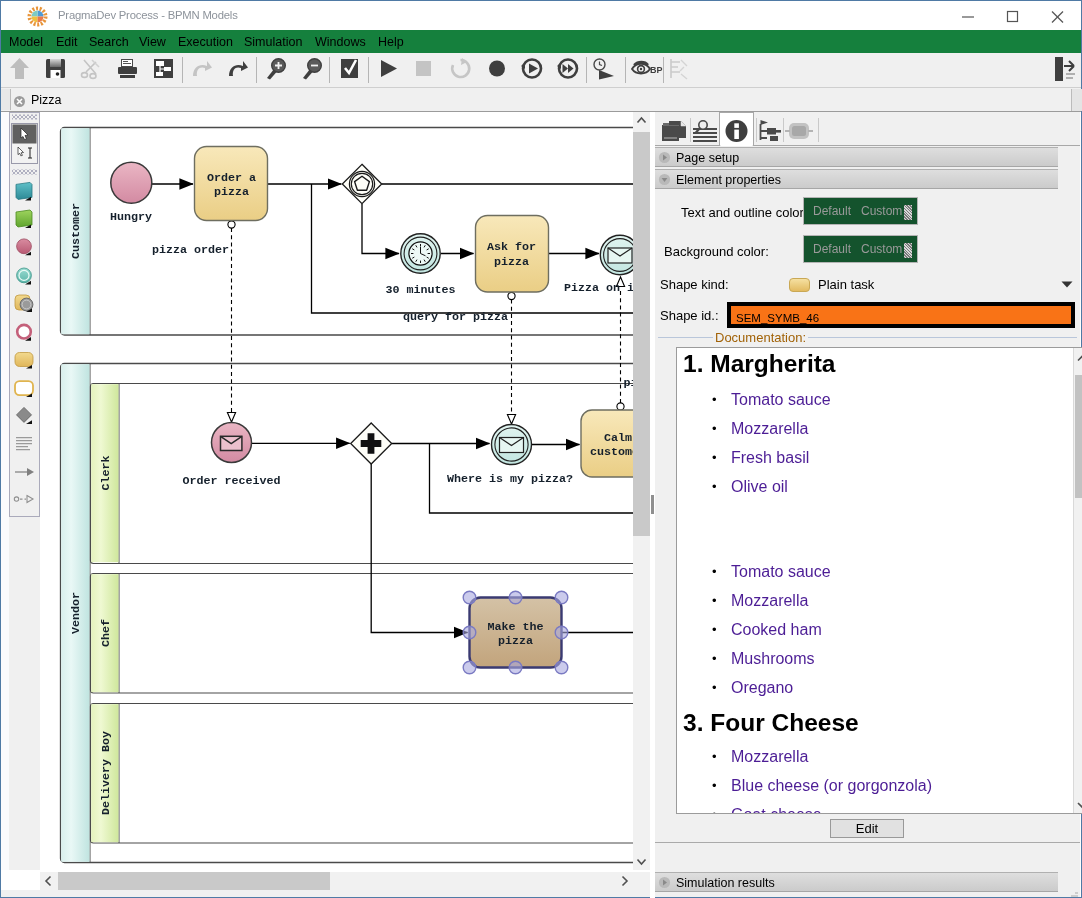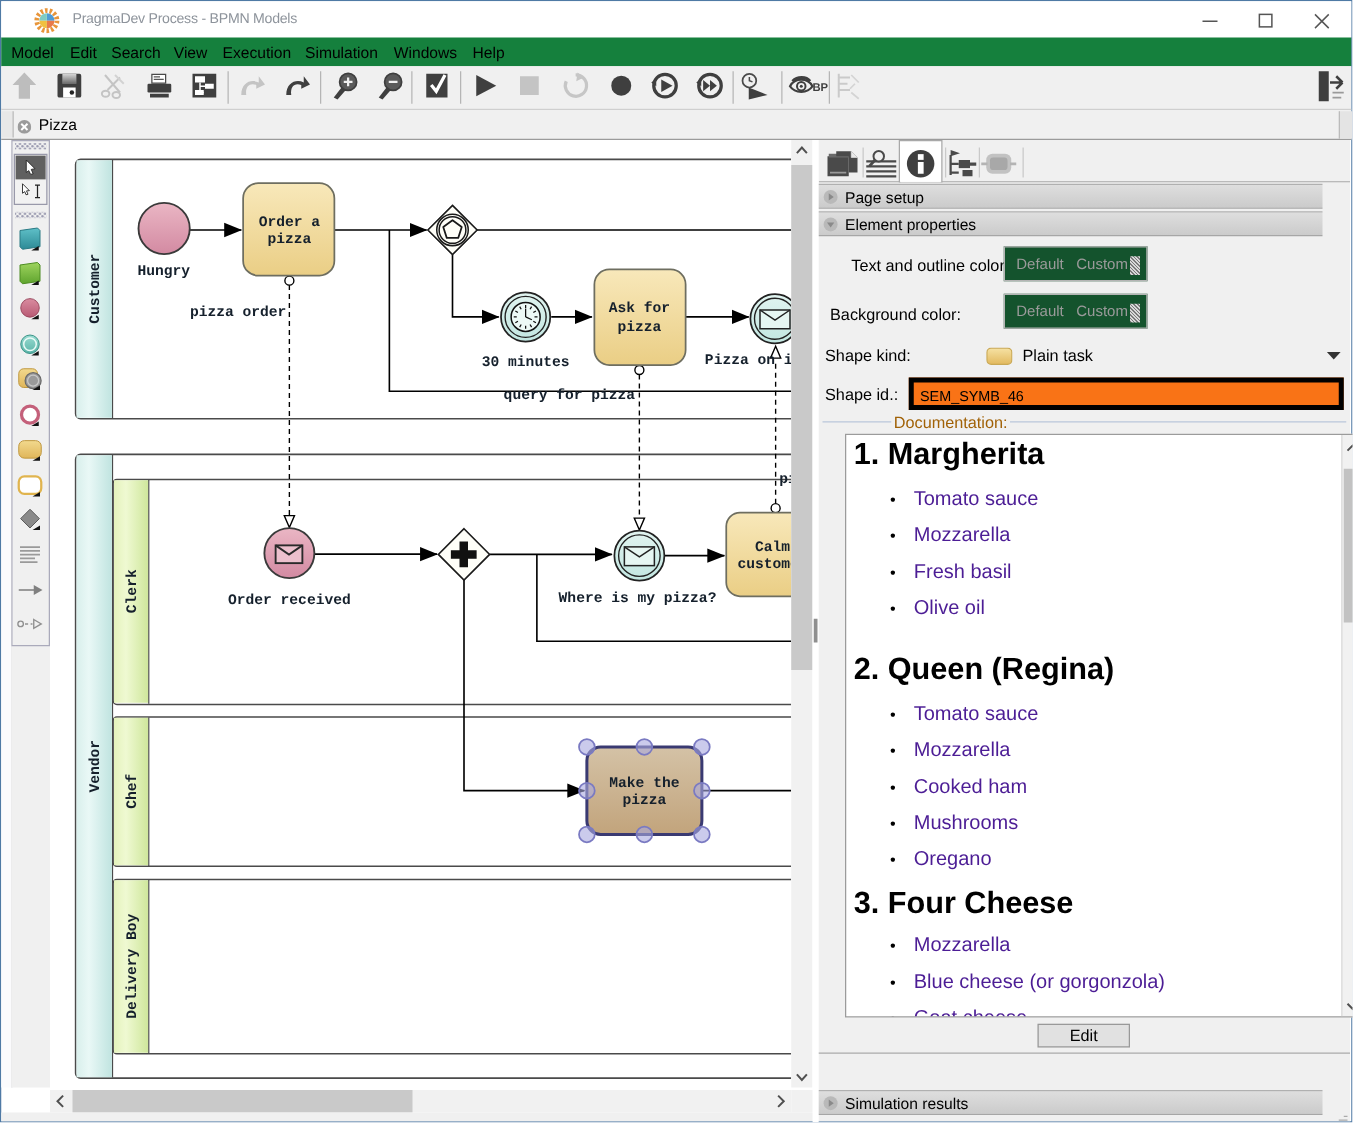--- a/index.html
+++ b/index.html
@@ -619,21 +619,20 @@
   <div id="docbox">
     <div class="doch" style="top:2px">1. Margherita</div>
     <div class="docb" style="left:35px;top:44px">•</div>
       <div class="docli" style="left:54px;top:43px">Tomato sauce</div>
     <div class="docb" style="left:35px;top:73px">•</div>
       <div class="docli" style="left:54px;top:72px">Mozzarella</div>
     <div class="docb" style="left:35px;top:102px">•</div>
       <div class="docli" style="left:54px;top:101px">Fresh basil</div>
     <div class="docb" style="left:35px;top:131px">•</div>
       <div class="docli" style="left:54px;top:130px">Olive oil</div>
-    <div class="doch" style="top:174px">2. Queen (Regina)</div>
     <div class="docb" style="left:35px;top:216px">•</div>
       <div class="docli" style="left:54px;top:215px">Tomato sauce</div>
     <div class="docb" style="left:35px;top:245px">•</div>
       <div class="docli" style="left:54px;top:244px">Mozzarella</div>
     <div class="docb" style="left:35px;top:274px">•</div>
       <div class="docli" style="left:54px;top:273px">Cooked ham</div>
     <div class="docb" style="left:35px;top:303px">•</div>
       <div class="docli" style="left:54px;top:302px">Mushrooms</div>
     <div class="docb" style="left:35px;top:332px">•</div>
       <div class="docli" style="left:54px;top:331px">Oregano</div>

